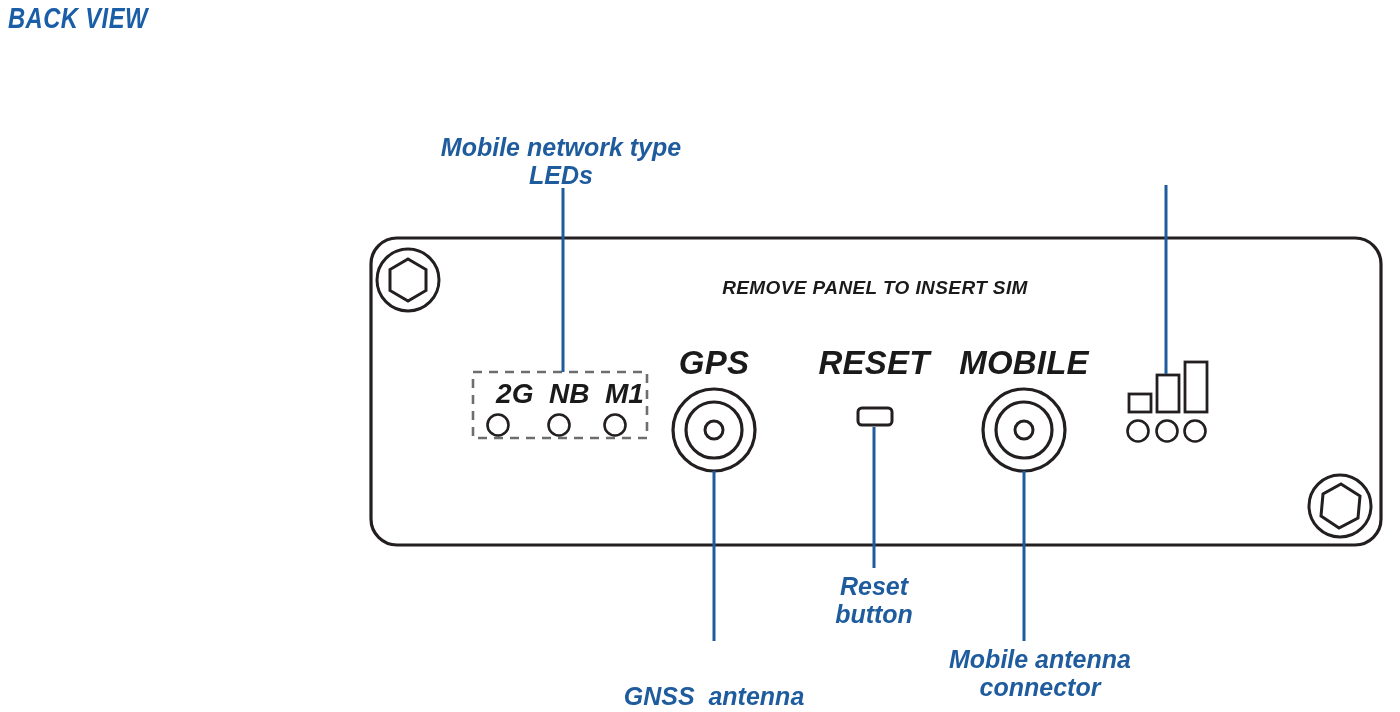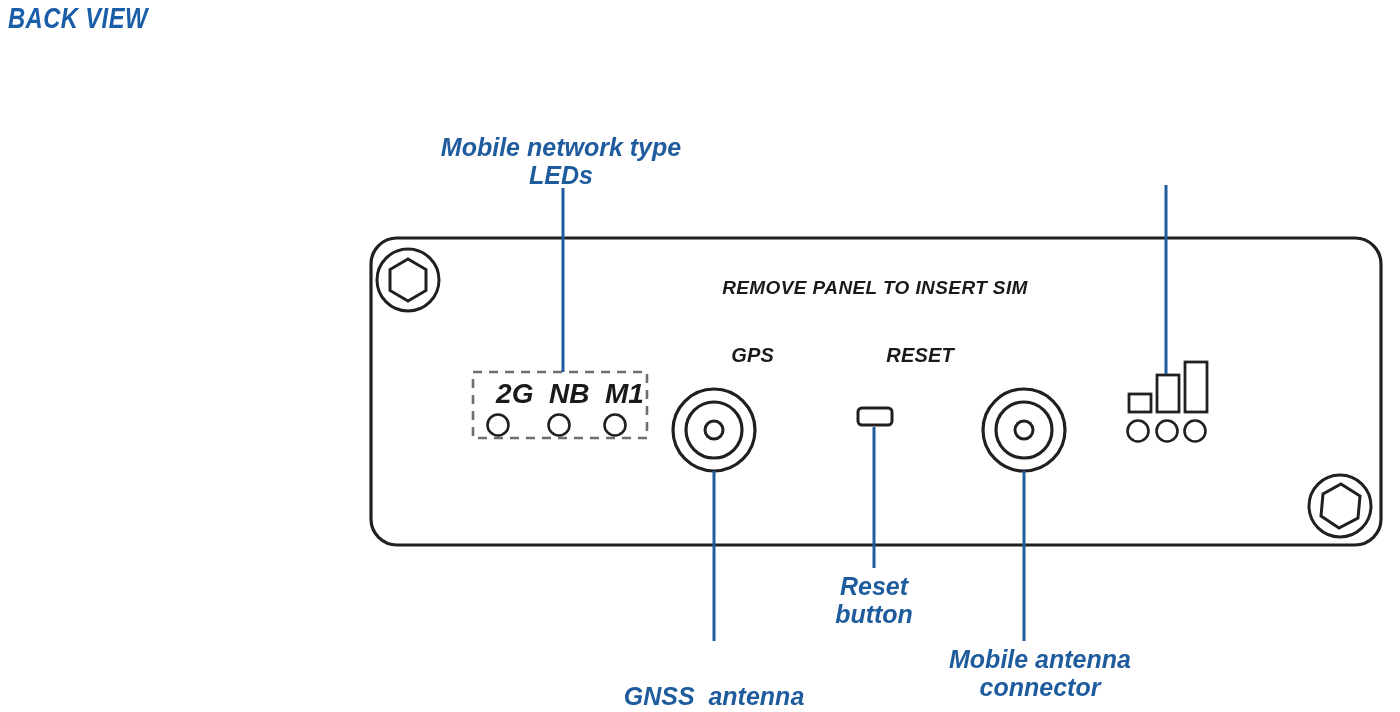--- a/index.html
+++ b/index.html
@@ -57,23 +57,22 @@
     font-family: "Liberation Sans", sans-serif;
     font-weight: bold;
     text-align: center;
     white-space: pre;
   }
   .sim-text {
     font-size: 19px;
     letter-spacing: 0.4px;
   }
   .port-label {
-    font-size: 20px;
+    font-size: 33px;
     letter-spacing: 0.2px;
-    text-align: right;
   }
   .led-text {
     font-size: 28px;
     letter-spacing: 0px;
   }
 </style>
 </head>
 <body>
 
 <div id="stage">
@@ -128,20 +127,21 @@
     <line x1="874" y1="427" x2="874" y2="568" stroke="#1f5c9e" stroke-width="3"></line>
     <line x1="1024" y1="471" x2="1024" y2="641" stroke="#1f5c9e" stroke-width="3"></line>
   </svg>
 
   <div class="panel-label sim-text" style="left:0; top:277px; width:1750px; text-align:center;">REMOVE PANEL TO INSERT SIM</div>
 
   <div class="panel-label port-label" style="left:654px; top:344px; width:120px;">GPS</div>
 
   <div class="panel-label port-label" style="left:794px; top:344px; width:160px;">RESET</div>
 
+  <div class="panel-label port-label" style="left:944px; top:344px; width:160px;">MOBILE</div>
 
   <div class="panel-label led-text" style="left:483px; top:378px; width:174px;">2G  NB  M1</div>
 
   <div class="callout" style="left:381px; top:126px; width:360px;margin-top:7px;">Mobile network type
 LEDs</div>
 
 
   <div class="callout" style="left:774px; top:572px; width:200px;">Reset
 button</div>
 

